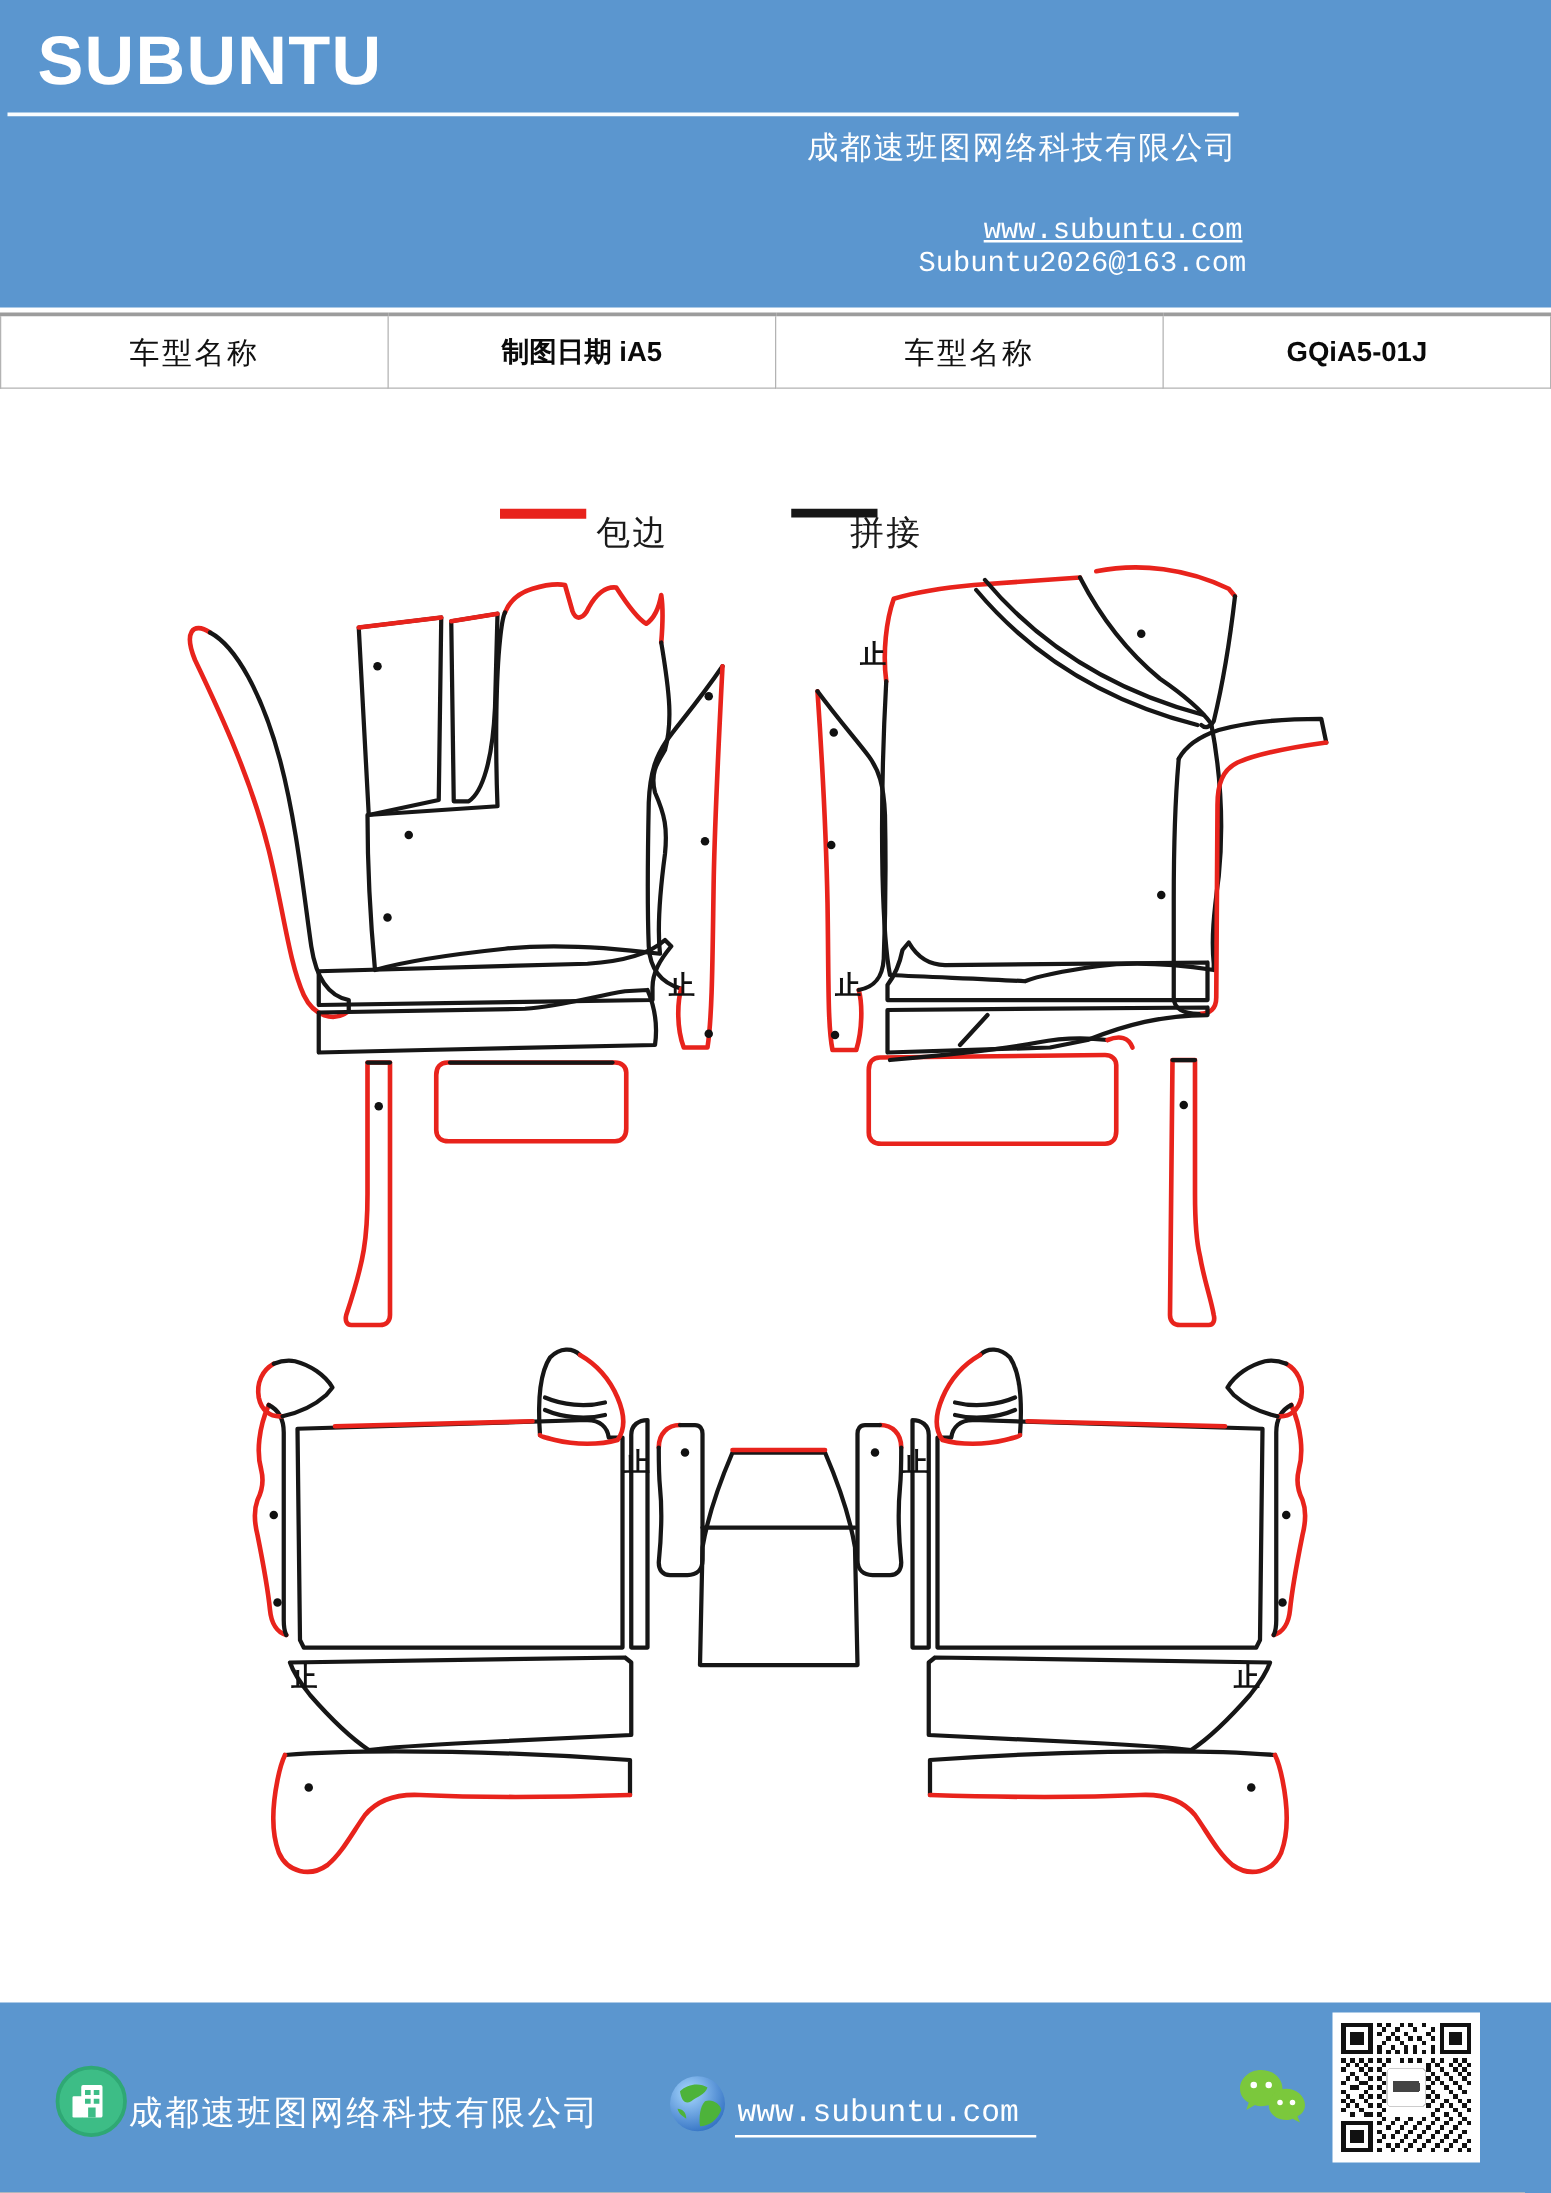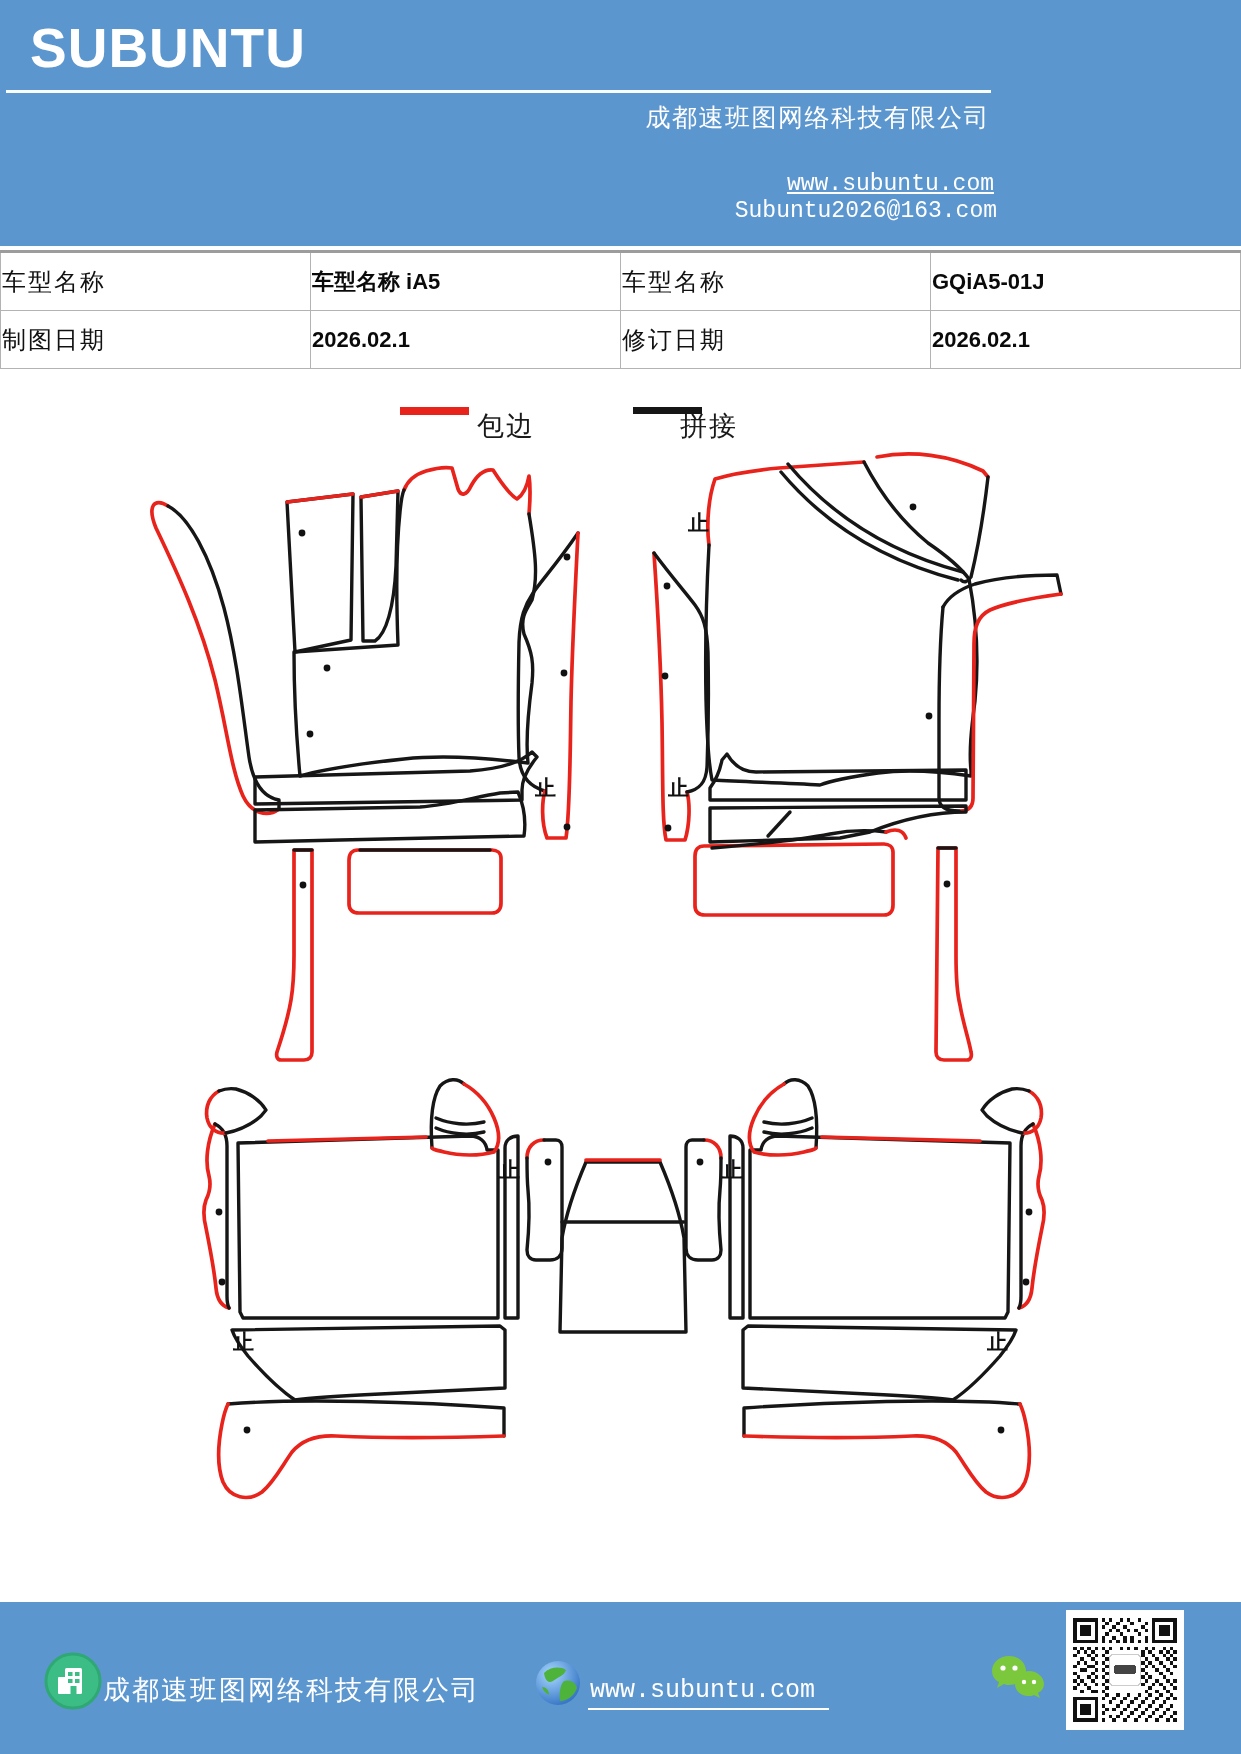--- a/index.html
+++ b/index.html
@@ -17,21 +17,21 @@
         letter-spacing:1.5px;font-family:"Liberation Serif",serif;}
   .hdr-www{position:absolute;right:247px;top:171px;color:#fff;font-size:23px;
         font-family:"Liberation Mono",monospace;text-decoration:underline;cursor:pointer;}
   .hdr-mail{position:absolute;right:244px;top:198px;color:#fff;font-size:23px;
         font-family:"Liberation Mono",monospace;}
   .sop{position:absolute;left:1043px;top:62px;color:#fff;font-size:80px;font-weight:700;
         letter-spacing:5px;font-family:"Liberation Sans",sans-serif;}
   
   .itable{position:absolute;left:0;top:250px;width:1241px;border-collapse:collapse;
         table-layout:fixed;}
-  .itable td{border:1.6px solid #b3b3b3;height:55px;vertical-align:middle;}
+  .itable td{border:1.6px solid #b3b3b3;height:55px;text-align:center;vertical-align:middle;}
   .itable tr:first-child td{border-top:3px solid #9c9c9c;}
   .itable td.lab{font-family:"Liberation Serif",serif;font-size:24px;color:#111;letter-spacing:2px;}
   .itable td.val{font-family:"Liberation Sans",sans-serif;font-size:22px;font-weight:600;color:#0a0a0a;}
   
   .leg-label{position:absolute;top:396px;font-size:27px;color:#1a1a1a;
         font-family:"Liberation Serif",serif;letter-spacing:2px;margin-top:12px;}
   
   svg .k{fill:none;stroke:#161616;stroke-width:3.4;stroke-linecap:round;stroke-linejoin:round;}
   svg .r{fill:none;stroke:#e8231c;stroke-width:3.7;stroke-linecap:round;stroke-linejoin:round;}
   svg .dot{fill:#111;stroke:none;}
@@ -55,29 +55,23 @@
     <div class="hline"></div>
     <div class="hdr-company">成都速班图网络科技有限公司</div>
     <div class="hdr-www">www.subuntu.com</div>
     <div class="hdr-mail">Subuntu2026@163.com</div>
   </div>
 
   <table class="itable">
     <tbody>
         <tr>
       <td class="lab">车型名称</td>
-      <td class="val">车型名称 iA5</td>
+      <td class="val">制图日期 iA5</td>
       <td class="lab">车型名称</td>
       <td class="val">GQiA5-01J</td>
-    </tr>
-    <tr>
-      <td class="lab">制图日期</td>
-      <td class="val">2026.02.1</td>
-      <td class="lab">修订日期</td>
-      <td class="val">2026.02.1</td>
     </tr>
   </tbody>
     </table>
 
   <svg class="abs" style="left:398px;top:404px" width="80" height="14">
     <rect x="2" y="3" width="69" height="8" fill="#e8231c"></rect>
   </svg>
   <div class="leg-label" style="left:477px">包边</div>
   <svg class="abs" style="left:631px;top:404px" width="80" height="14">
     <rect x="2" y="3" width="69" height="7" fill="#161616"></rect>

